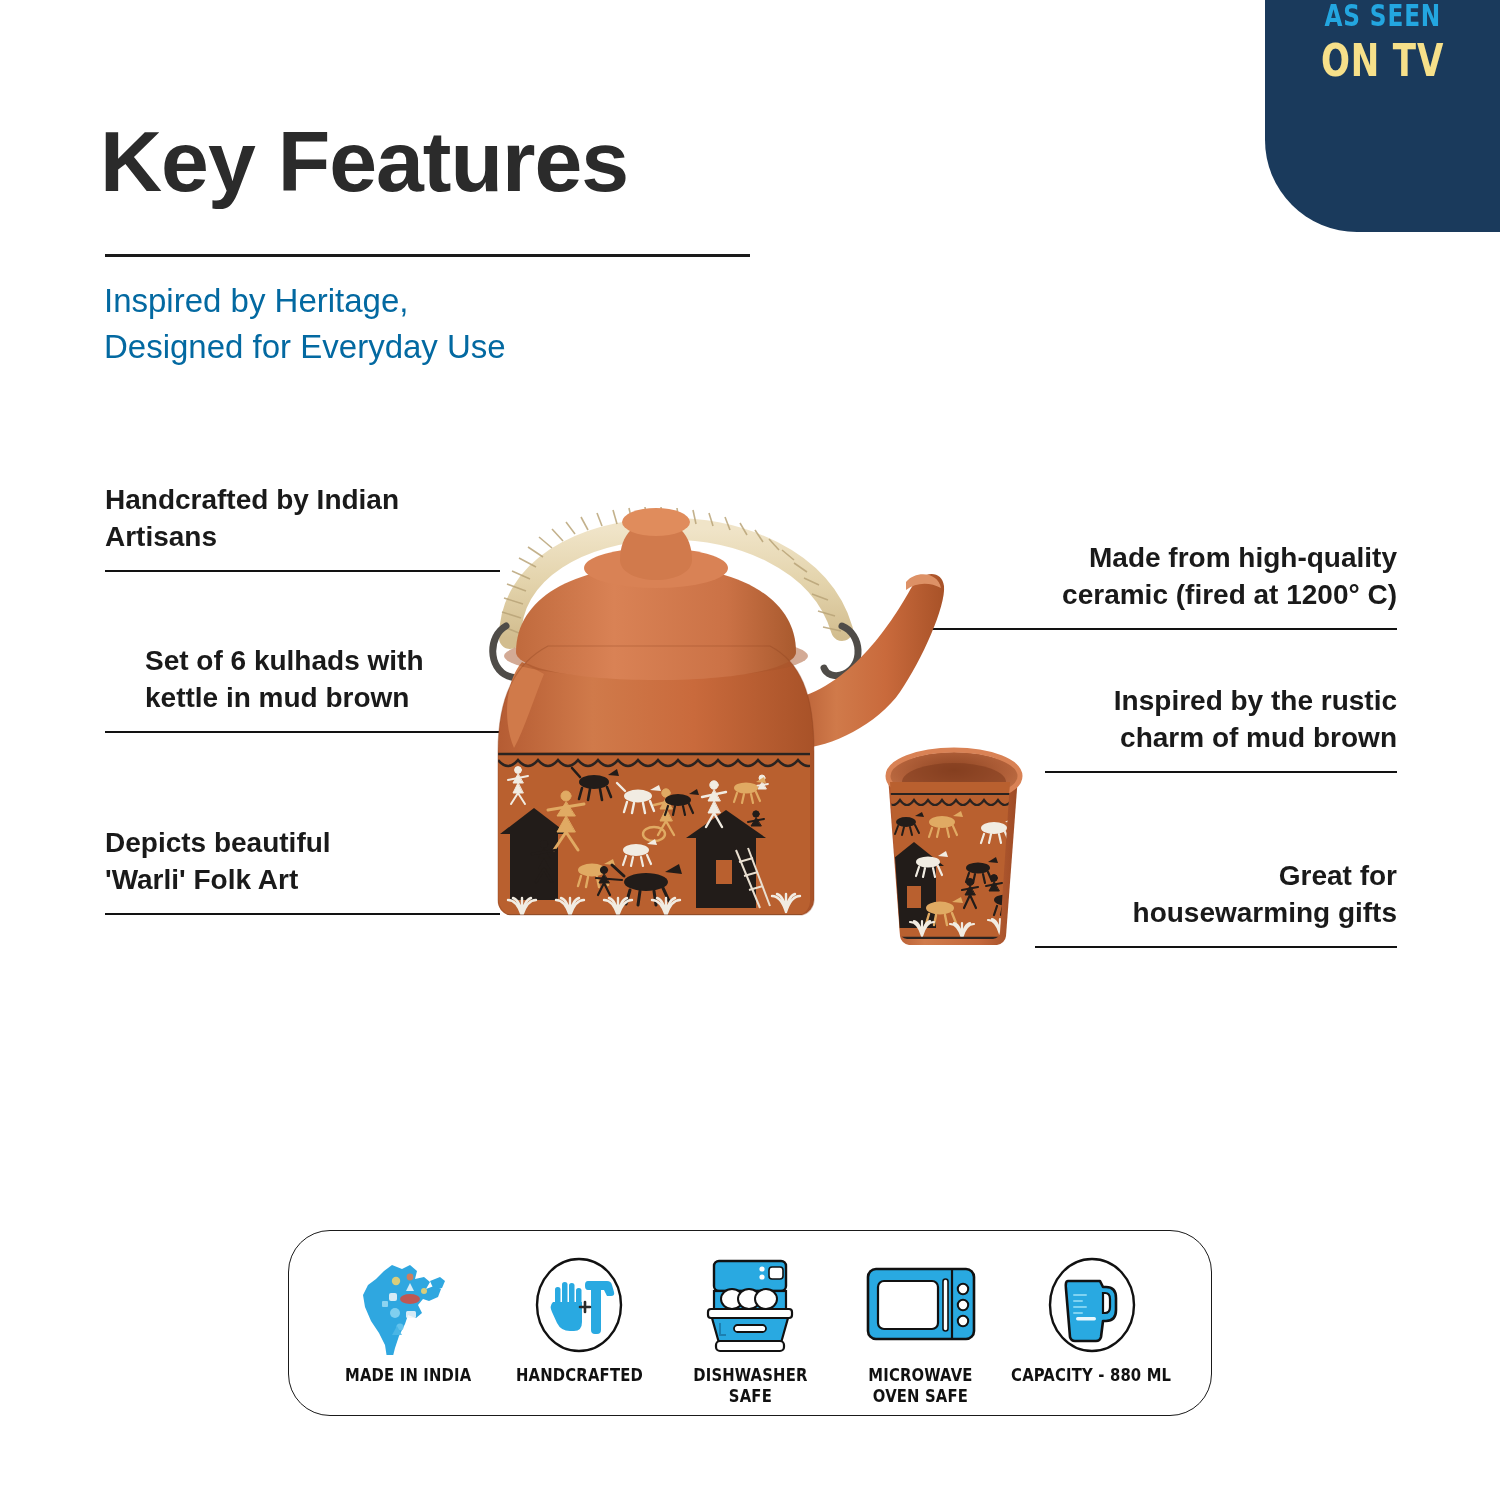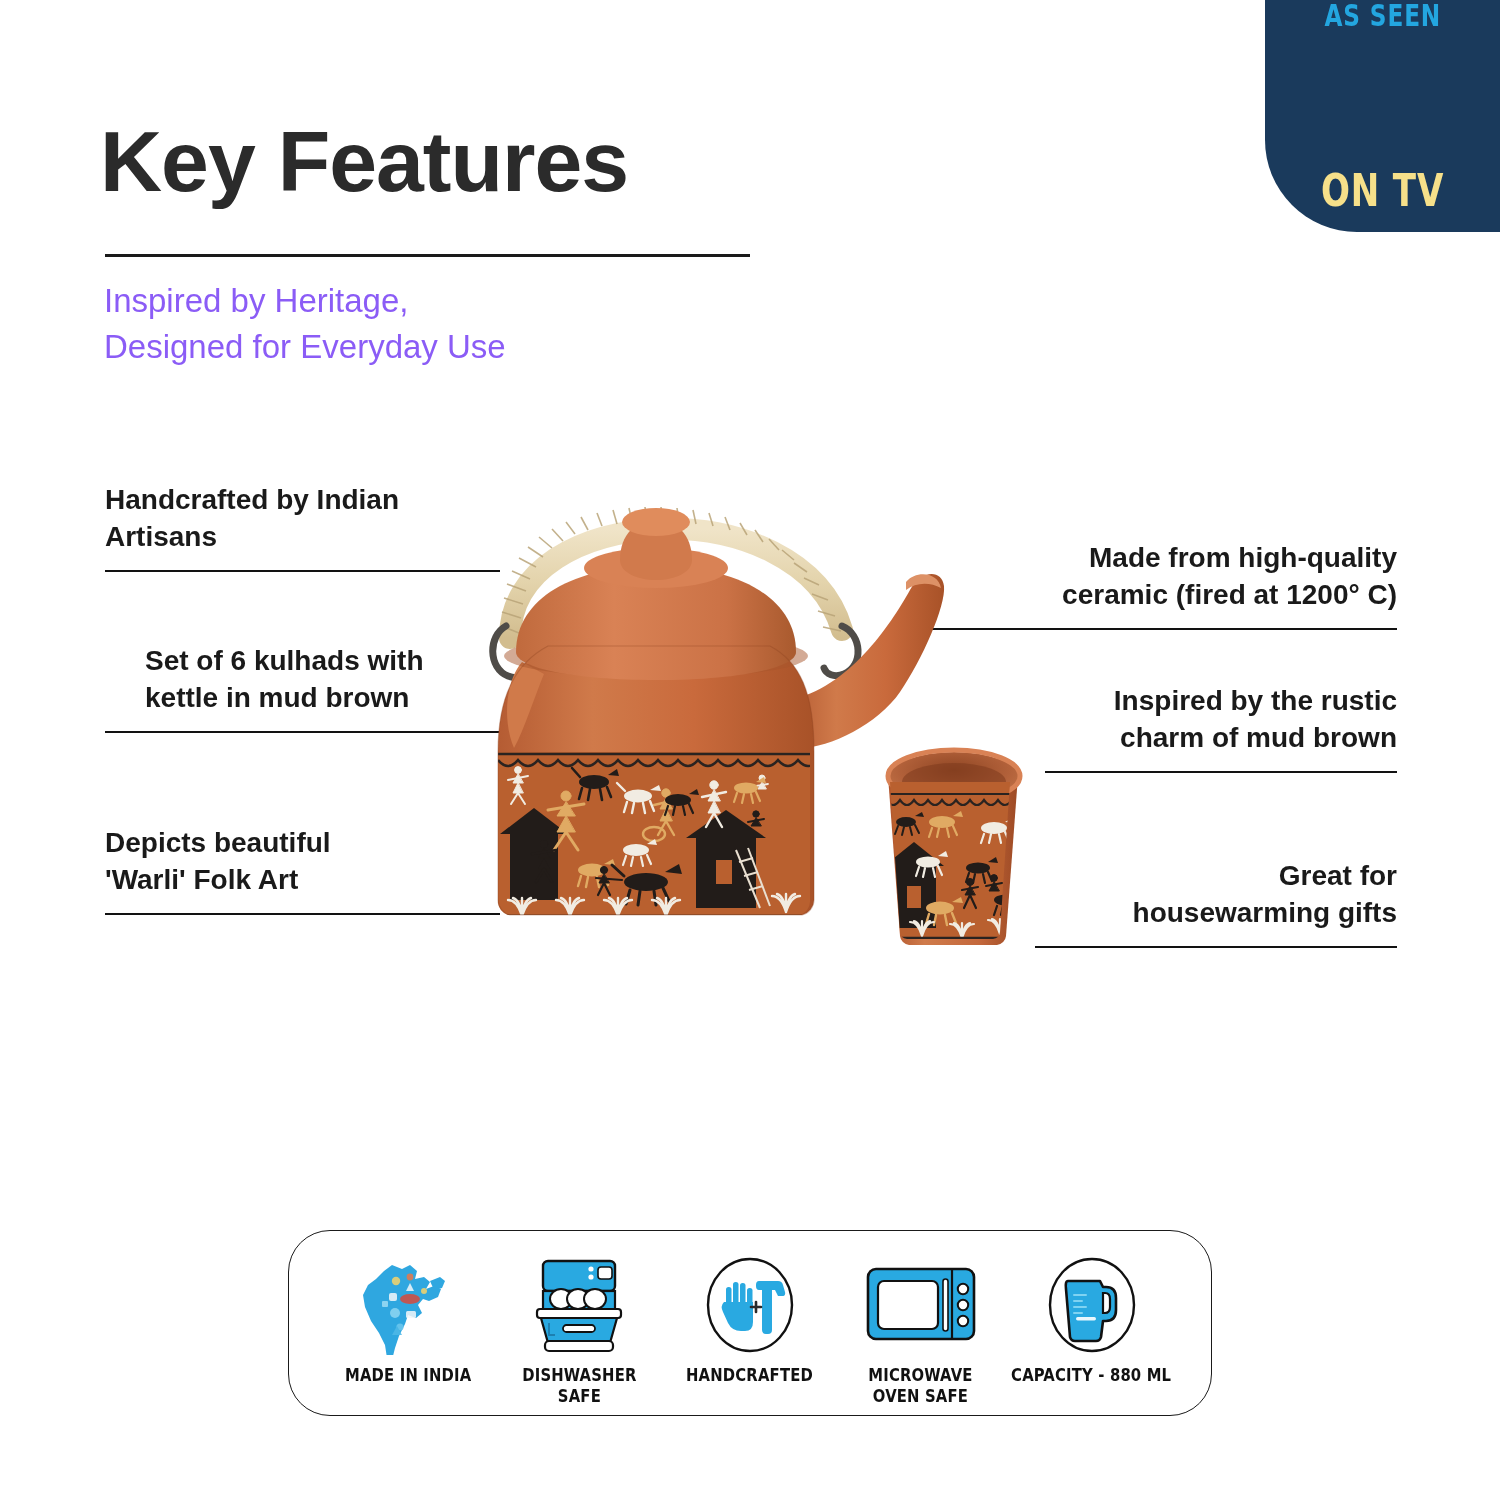--- a/index.html
+++ b/index.html
@@ -12,21 +12,21 @@
     position:relative;
   }
   .page{position:relative;width:1500px;height:1500px;}
 
   
   .tv-badge{
     position:absolute;left:1265px;top:0;width:235px;height:232px;
     background:#1a3a5c;
     border-bottom-left-radius:92px;
     display:flex;flex-direction:column;
-    align-items:center;justify-content:space-between;
+    align-items:center;justify-content:flex-start;
     padding-bottom:18px;box-sizing:border-box;
   }
   .tv-line1{
     font-size:30px;font-weight:bold;letter-spacing:1px;
     color:#23a6e0;line-height:1.05;
     font-family:"DejaVu Sans Condensed","Liberation Sans", sans-serif;
     transform:scaleX(.86);
   }
   .tv-line2{
     font-size:44px;font-weight:bold;letter-spacing:1px;
@@ -40,21 +40,21 @@
     position:absolute;left:100px;top:118px;
     font-size:86px;font-weight:bold;letter-spacing:-1px;
     color:#2b2b2b;line-height:1;
   }
   .title-rule{
     position:absolute;left:105px;top:254px;width:645px;height:3px;
     background:#1a1a1a;
   }
   .subtitle{
     position:absolute;left:104px;top:278px;width:720px;
-    font-size:33px;line-height:1.38;color:#8b5cf6;font-weight:normal;
+    font-size:33px;line-height:1.38;color:#0369a1;font-weight:normal;
   }
 
   
   .feat{position:absolute;}
   .feat .txt{
     font-size:28px;font-weight:bold;line-height:1.32;color:#1a1a1a;
   }
   .feat .rule{height:2px;background:#121212;}
 
   .feat-left .txt{text-align:left;}
@@ -496,62 +496,62 @@
             <circle cx="62" cy="36" r="3" fill="#f6d46a"></circle>
             <rect x="20" y="46" width="6" height="6" rx="1" fill="#9ddcf5"></rect>
           </g>
         </svg>
       </div>
       <div class="badge-label">MADE IN INDIA</div>
     </div>
 
     <div class="badge">
       <div class="badge-ico">
+        <svg width="100" height="100" viewBox="0 0 100 100">
+          <ellipse cx="50" cy="50" rx="42" ry="46" fill="#fff" stroke="#111" stroke-width="2.4"></ellipse>
+          <g fill="#29a9e1">
+            <rect x="26" y="32" width="5.5" height="22" rx="2.6"></rect>
+            <rect x="33" y="27" width="5.5" height="27" rx="2.6"></rect>
+            <rect x="40" y="28" width="5.5" height="26" rx="2.6"></rect>
+            <rect x="47" y="33" width="5.5" height="21" rx="2.6"></rect>
+            <path d="M24 47 q-4 4 -1 10 l5 11 q4 8 13 8 h4 q8 0 8 -9 V47 z"></path>
+          </g>
+          <g fill="#29a9e1">
+            <path d="M62 26 h16 q4 0 5 4 l2 7 q1 4 -3 4 h-4 l-3 -6 h-3 v40 q0 4 -4 4 h-2 q-4 0 -4 -4 V35 h-3 q-3 0 -3 -4 v-1 q0 -4 3 -4 z"></path>
+          </g>
+          <g stroke="#2b2b2b" stroke-width="2.6" stroke-linecap="round">
+            <line x1="51" y1="52" x2="61" y2="52"></line>
+            <line x1="56" y1="47" x2="56" y2="57"></line>
+          </g>
+        </svg>
+      </div>
+      <div class="badge-label">HANDCRAFTED</div>
+    </div>
+
+    <div class="badge">
+      <div class="badge-ico">
         <svg width="108" height="100" viewBox="0 0 108 100">
           <rect x="18" y="6" width="72" height="30" rx="5" fill="#29a9e1" stroke="#111" stroke-width="2.4"></rect>
           <circle cx="66" cy="14" r="2.6" fill="#fff"></circle>
           <circle cx="66" cy="22" r="2.6" fill="#fff"></circle>
           <rect x="73" y="12" width="14" height="12" rx="3" fill="#fff" stroke="#111" stroke-width="1.6"></rect>
           <rect x="18" y="36" width="72" height="22" fill="#29a9e1" stroke="#111" stroke-width="2.2"></rect>
           <g fill="#fff" stroke="#111" stroke-width="2">
             <ellipse cx="36" cy="44" rx="11" ry="10"></ellipse>
             <ellipse cx="53" cy="44" rx="11" ry="10"></ellipse>
             <ellipse cx="70" cy="44" rx="11" ry="10"></ellipse>
           </g>
           <rect x="12" y="54" width="84" height="9" rx="3" fill="#fff" stroke="#111" stroke-width="2.2"></rect>
           <path d="M16 63 h76 l-7 25 H23 z" fill="#29a9e1" stroke="#111" stroke-width="2.2"></path>
           <rect x="38" y="70" width="32" height="7" rx="3.5" fill="#fff" stroke="#111" stroke-width="1.8"></rect>
           <path d="M24 68 v12 h6" fill="none" stroke="#1d7fb0" stroke-width="2"></path>
           <rect x="20" y="86" width="68" height="10" rx="4" fill="#fff" stroke="#111" stroke-width="2.2"></rect>
         </svg>
       </div>
       <div class="badge-label">DISHWASHER SAFE</div>
-    </div>
-
-    <div class="badge">
-      <div class="badge-ico">
-        <svg width="100" height="100" viewBox="0 0 100 100">
-          <ellipse cx="50" cy="50" rx="42" ry="46" fill="#fff" stroke="#111" stroke-width="2.4"></ellipse>
-          <g fill="#29a9e1">
-            <rect x="26" y="32" width="5.5" height="22" rx="2.6"></rect>
-            <rect x="33" y="27" width="5.5" height="27" rx="2.6"></rect>
-            <rect x="40" y="28" width="5.5" height="26" rx="2.6"></rect>
-            <rect x="47" y="33" width="5.5" height="21" rx="2.6"></rect>
-            <path d="M24 47 q-4 4 -1 10 l5 11 q4 8 13 8 h4 q8 0 8 -9 V47 z"></path>
-          </g>
-          <g fill="#29a9e1">
-            <path d="M62 26 h16 q4 0 5 4 l2 7 q1 4 -3 4 h-4 l-3 -6 h-3 v40 q0 4 -4 4 h-2 q-4 0 -4 -4 V35 h-3 q-3 0 -3 -4 v-1 q0 -4 3 -4 z"></path>
-          </g>
-          <g stroke="#2b2b2b" stroke-width="2.6" stroke-linecap="round">
-            <line x1="51" y1="52" x2="61" y2="52"></line>
-            <line x1="56" y1="47" x2="56" y2="57"></line>
-          </g>
-        </svg>
-      </div>
-      <div class="badge-label">HANDCRAFTED</div>
     </div>
 
     <div class="badge">
       <div class="badge-ico">
         <svg width="114" height="84" viewBox="0 0 114 84">
           <rect x="4" y="6" width="106" height="70" rx="8" fill="#29a9e1" stroke="#111" stroke-width="2.6"></rect>
           <rect x="14" y="18" width="60" height="48" rx="6" fill="#fff" stroke="#111" stroke-width="2.2"></rect>
           <rect x="79" y="16" width="5" height="52" rx="2.5" fill="#fff" stroke="#111" stroke-width="1.6"></rect>
           <line x1="88" y1="6" x2="88" y2="76" stroke="#111" stroke-width="2.2"></line>
           <g fill="#fff" stroke="#111" stroke-width="2">

